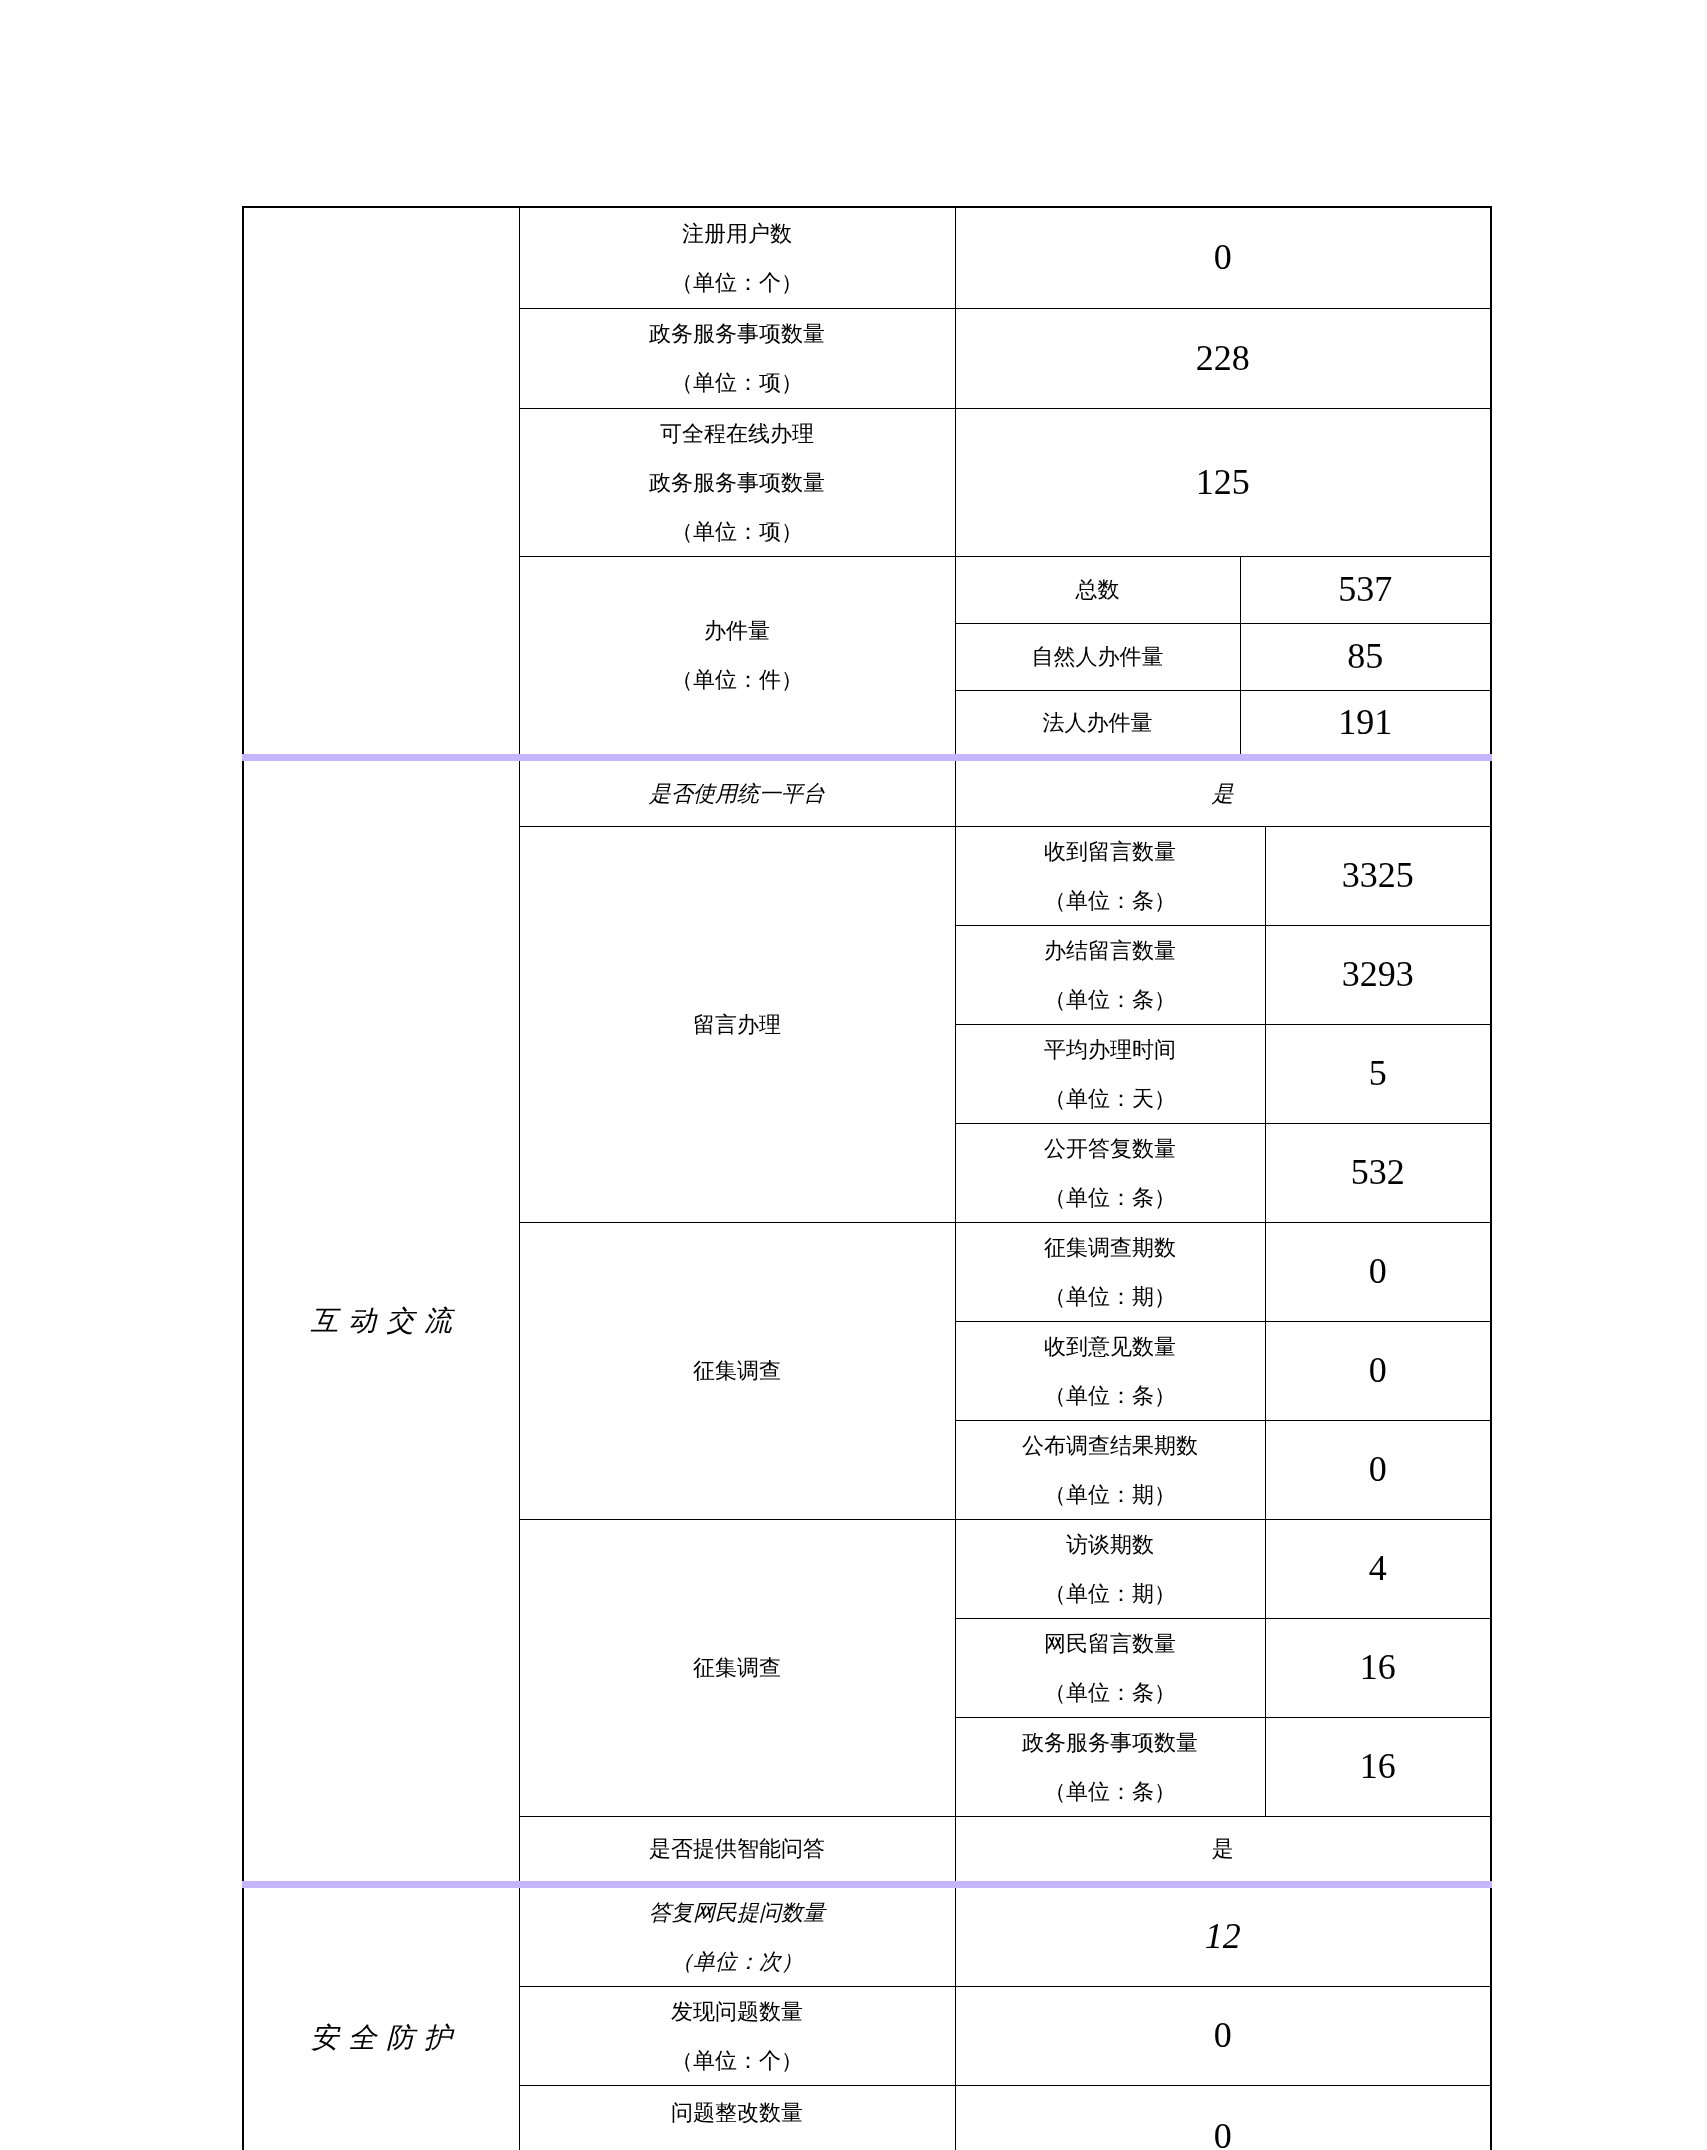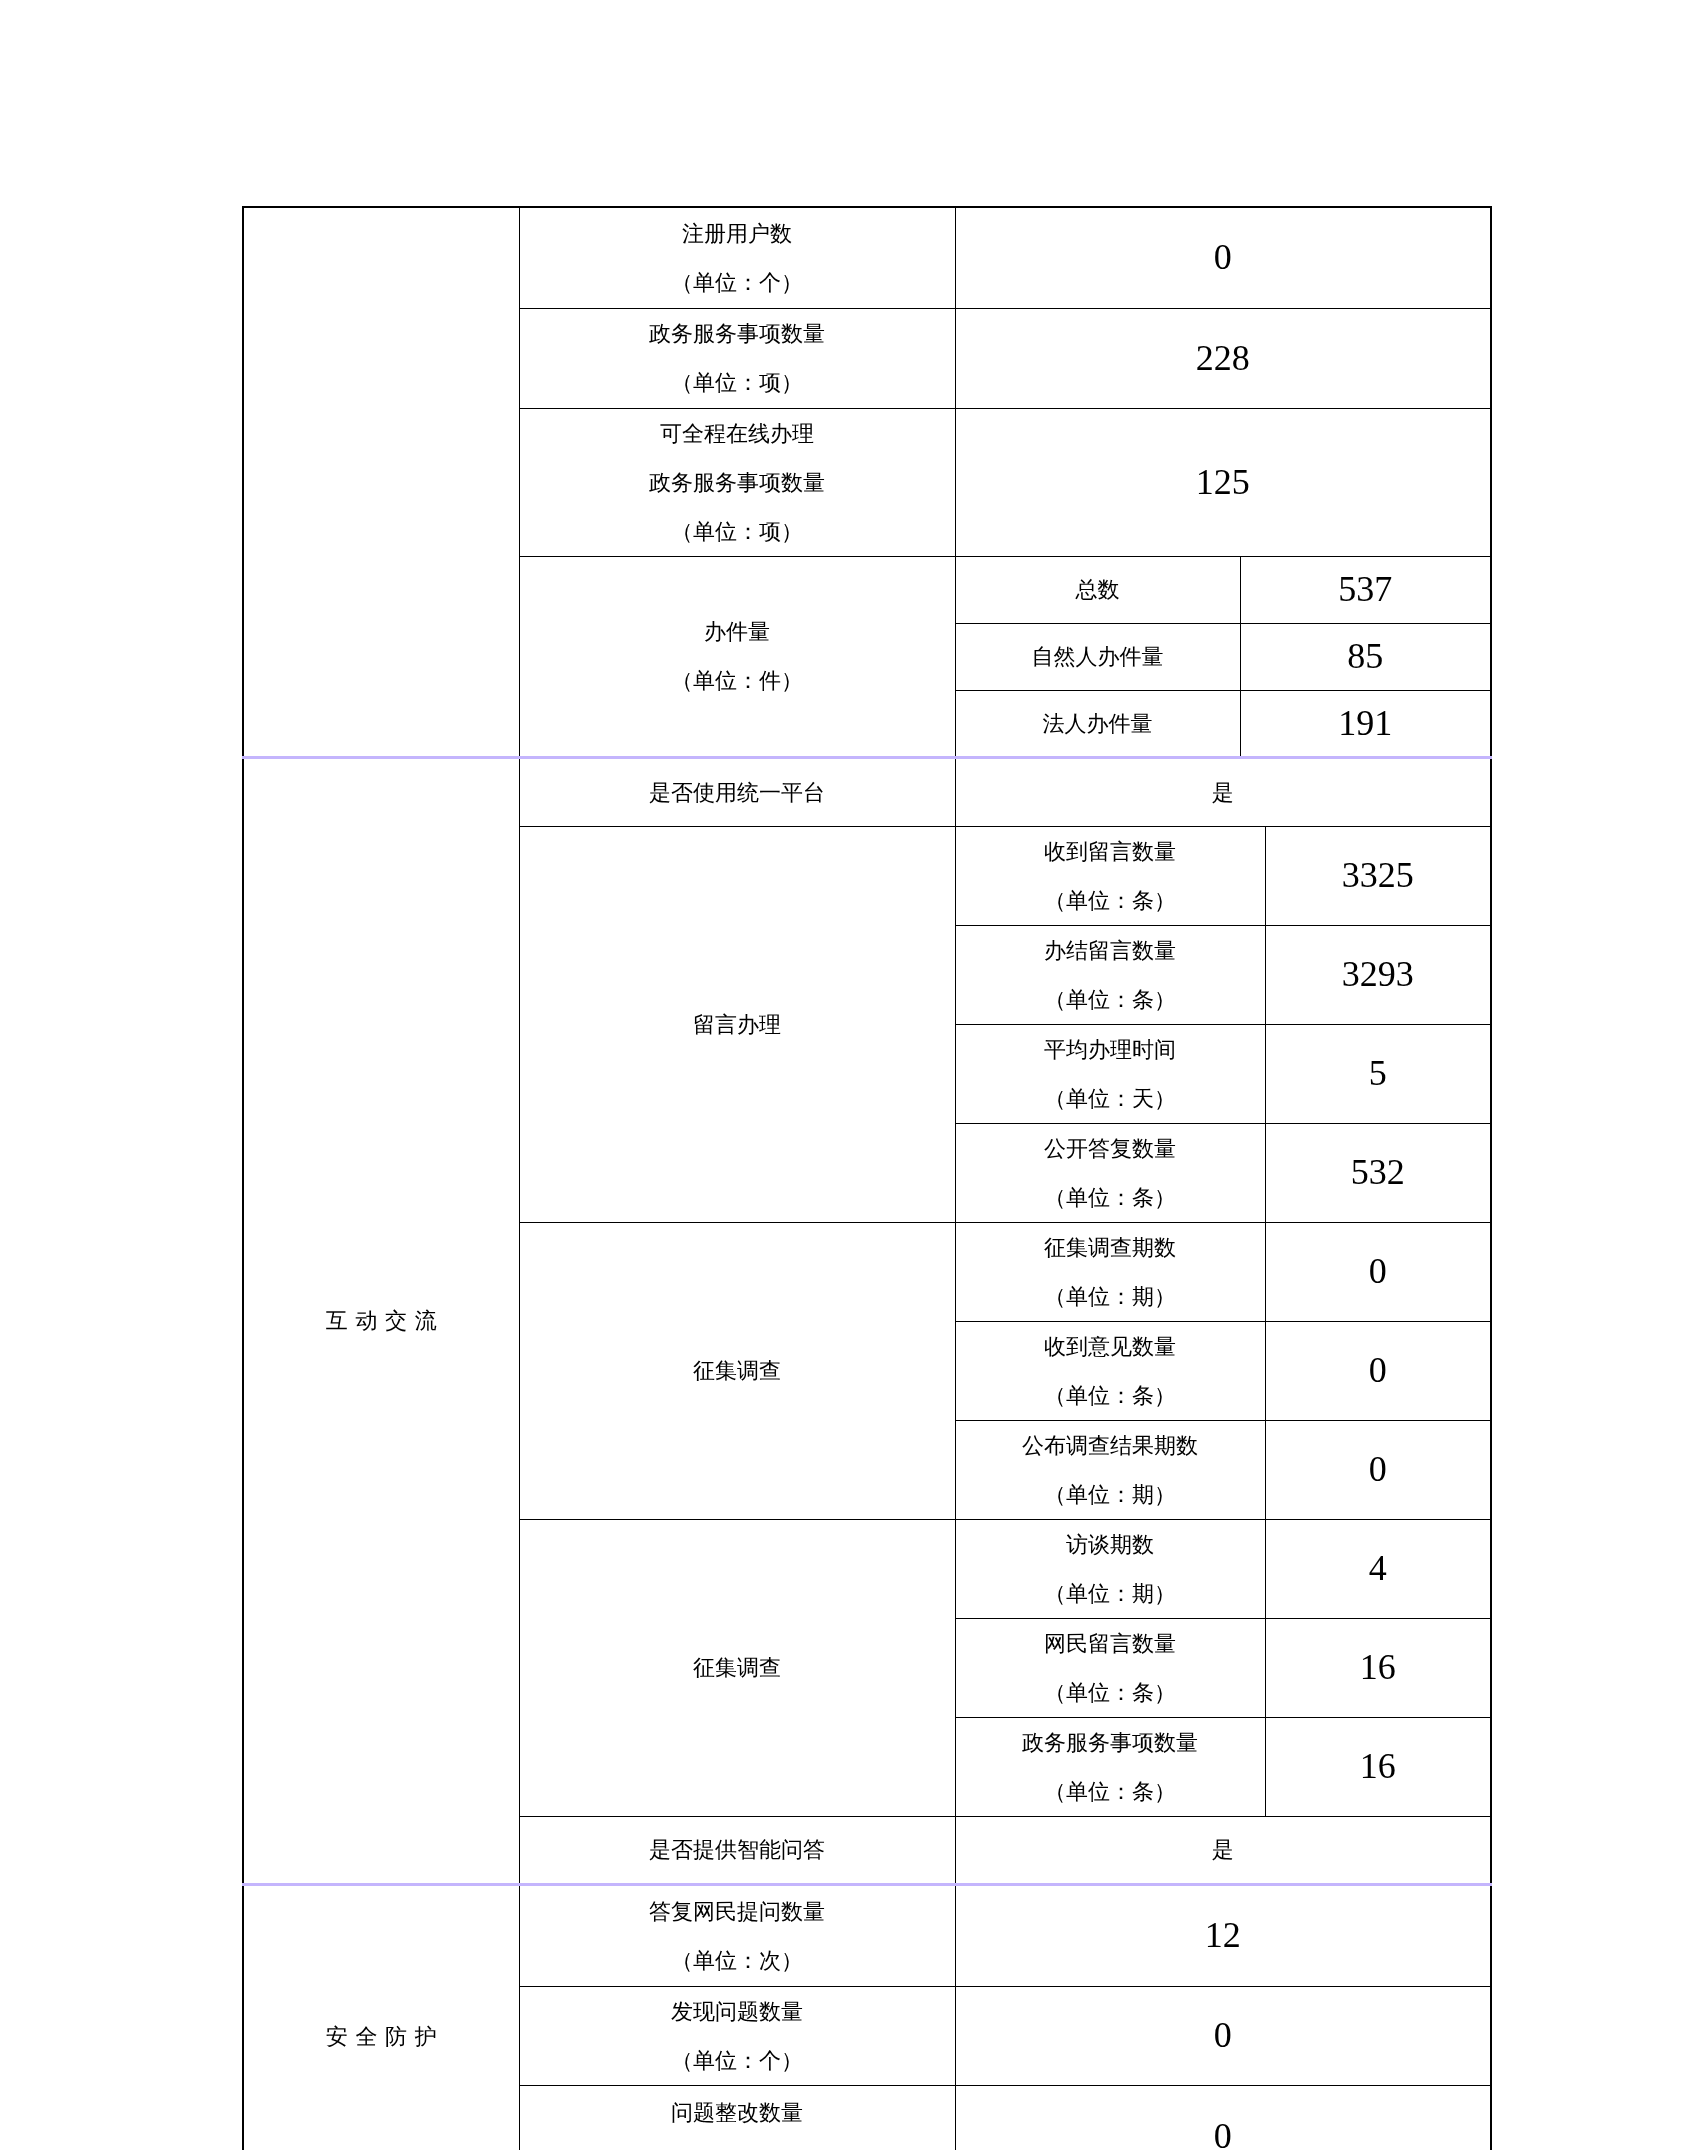--- a/index.html
+++ b/index.html
@@ -16,24 +16,24 @@
     border-collapse:collapse;table-layout:fixed;
     border:2.2px solid #000;
   }
   td{
     border:1.7px solid #000;
     text-align:center;vertical-align:middle;
     font-size:22px;line-height:49px;
     padding:0;overflow:hidden;
     word-break:keep-all;white-space:nowrap;
   }
-  td.st{border-top:3px solid #c4b5fd;}
+  td.st{border-top:7px solid #c4b5fd;font-style:italic;}
   .ln{display:block;line-height:49px;}
   td.num{font-size:36px;}
-  td.cat{font-size:22px;letter-spacing:0.35em;padding-left:0.35em;}
+  td.cat{font-size:28px;letter-spacing:0.35em;padding-left:0.35em;}
 </style>
 </head>
 <body>
 
 <div id="sheet">
 
   <table class="report">
     <colgroup>
       <col style="width:276px">
         <col style="width:436px">

